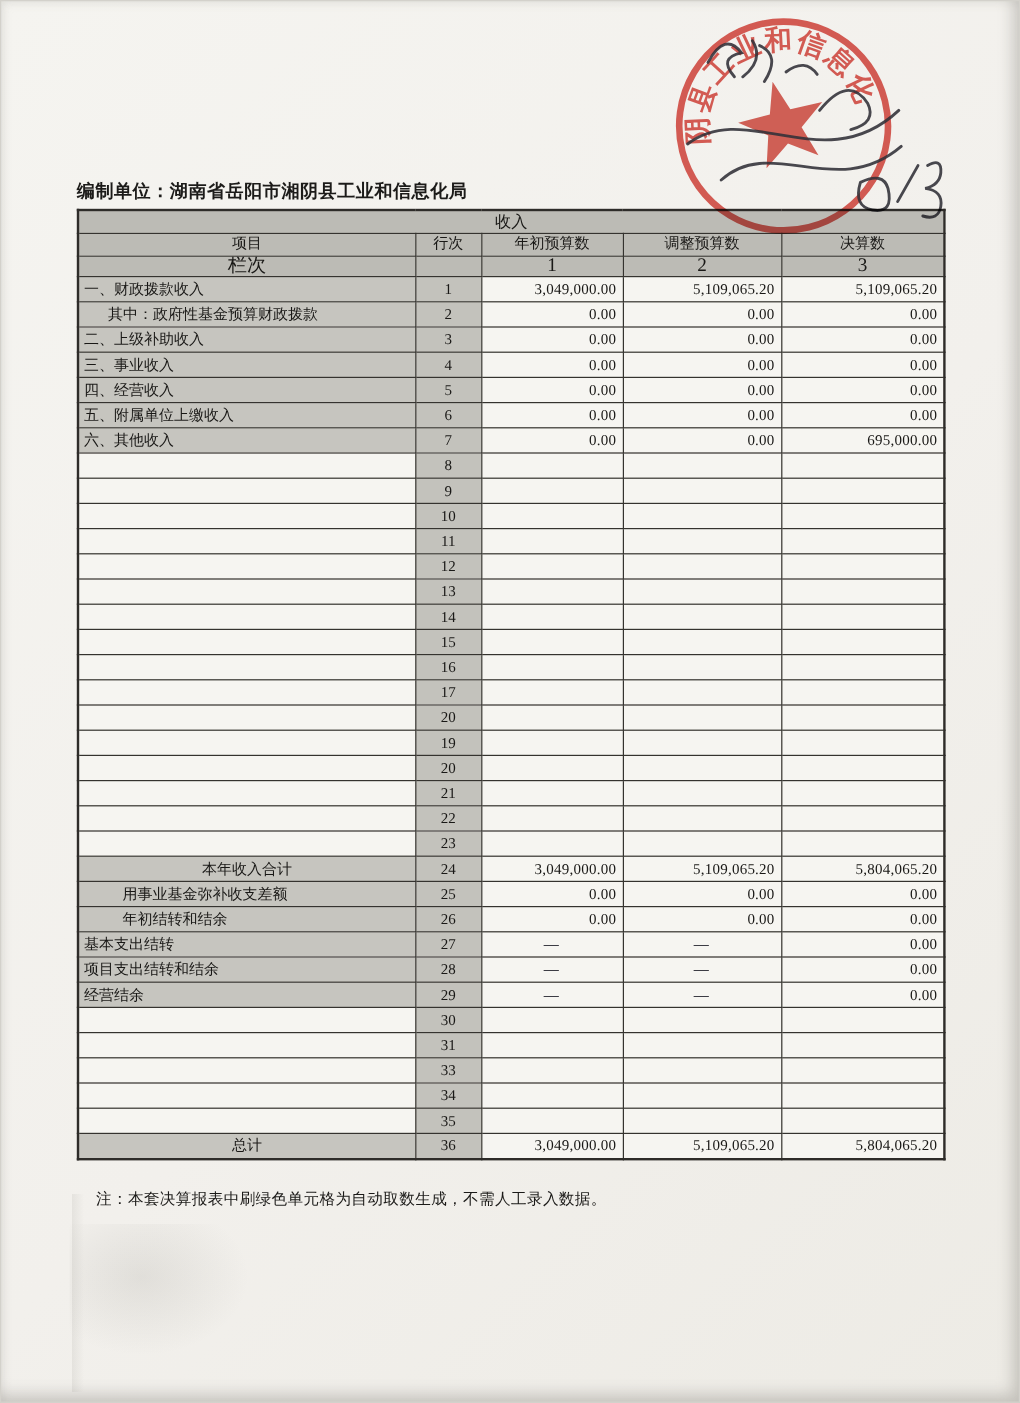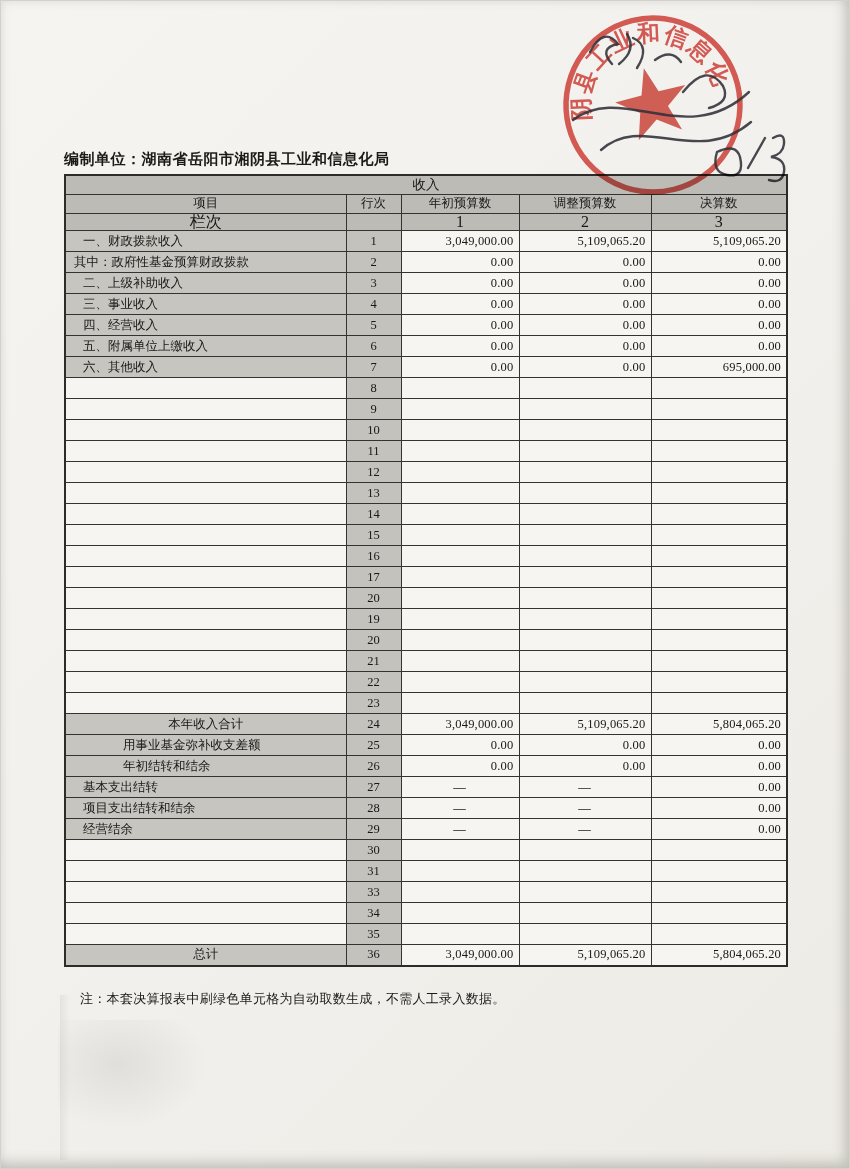--- a/index.html
+++ b/index.html
@@ -14,27 +14,27 @@
   }
   .unit-line { position: absolute; left: 64px; top: 150px; font-size: 15px; font-weight: bold; color: #1c1b19; letter-spacing: .5px; }
   table.tbl { position: absolute; left: 64px; top: 174px; width: 722px; border-collapse: collapse; table-layout: fixed; border: 2px solid #2e2c29; }
   .tbl th, .tbl td { border: 1px solid #35332f; font-size: 12.5px; color: #191816; padding: 0 4px; height: 21px; line-height: 1.05; overflow: hidden; white-space: nowrap; }
   .tbl thead th { background: #bcbbb5; font-weight: normal; text-align: center; }
   .title-row th { height: 19px; font-size: 13.5px; margin-top: 34px; }
   .head-row th { height: 19px; }
   .sub-row th { height: 17px; font-size: 16px; }
   .tbl td { background: #f6f5f1; }
   td.no { background: #c3c2bc; text-align: center; }
-  td.item { text-align: left; padding-left: 17px; }
+  td.item { text-align: left; padding-left: 4px; }
   td.item.shaded { background: #c6c5bf; }
   td.num { text-align: right; padding-right: 5px; letter-spacing: .2px; }
   td.num.dash { text-align: center; color: #3c3c44; font-weight: bold; }
   td.item.center { text-align: center; padding-left: 4px; }
-  td.item.indent1 { padding-left: 8px; }
-  td.item.indent2 { padding-left: 57px; }
+  td.item.indent1 { padding-left: 24px; }
+  td.item.indent2 { padding-left: 36px; }
   td.item.indent3 { }
   .note { position: absolute; left: 80px; top: 990px; font-size: 13px; color: #1b1a18; letter-spacing: .3px; }
   .seal-wrap { position: absolute; left: 535px; top: 0px; width: 260px; height: 225px; mix-blend-mode: multiply; pointer-events: none; }
   .smudge1 { position: absolute; left: 58px; top: 1020px; width: 150px; height: 110px;
              background: radial-gradient(ellipse at 40% 40%, rgba(120,118,110,.14), rgba(120,118,110,0) 70%); }
   .smudge2 { position: absolute; left: 60px; top: 995px; width: 10px; height: 165px;
              background: linear-gradient(to right, rgba(110,108,100,.10), rgba(110,108,100,0)); }
 </style>
 </head>
 <body>

